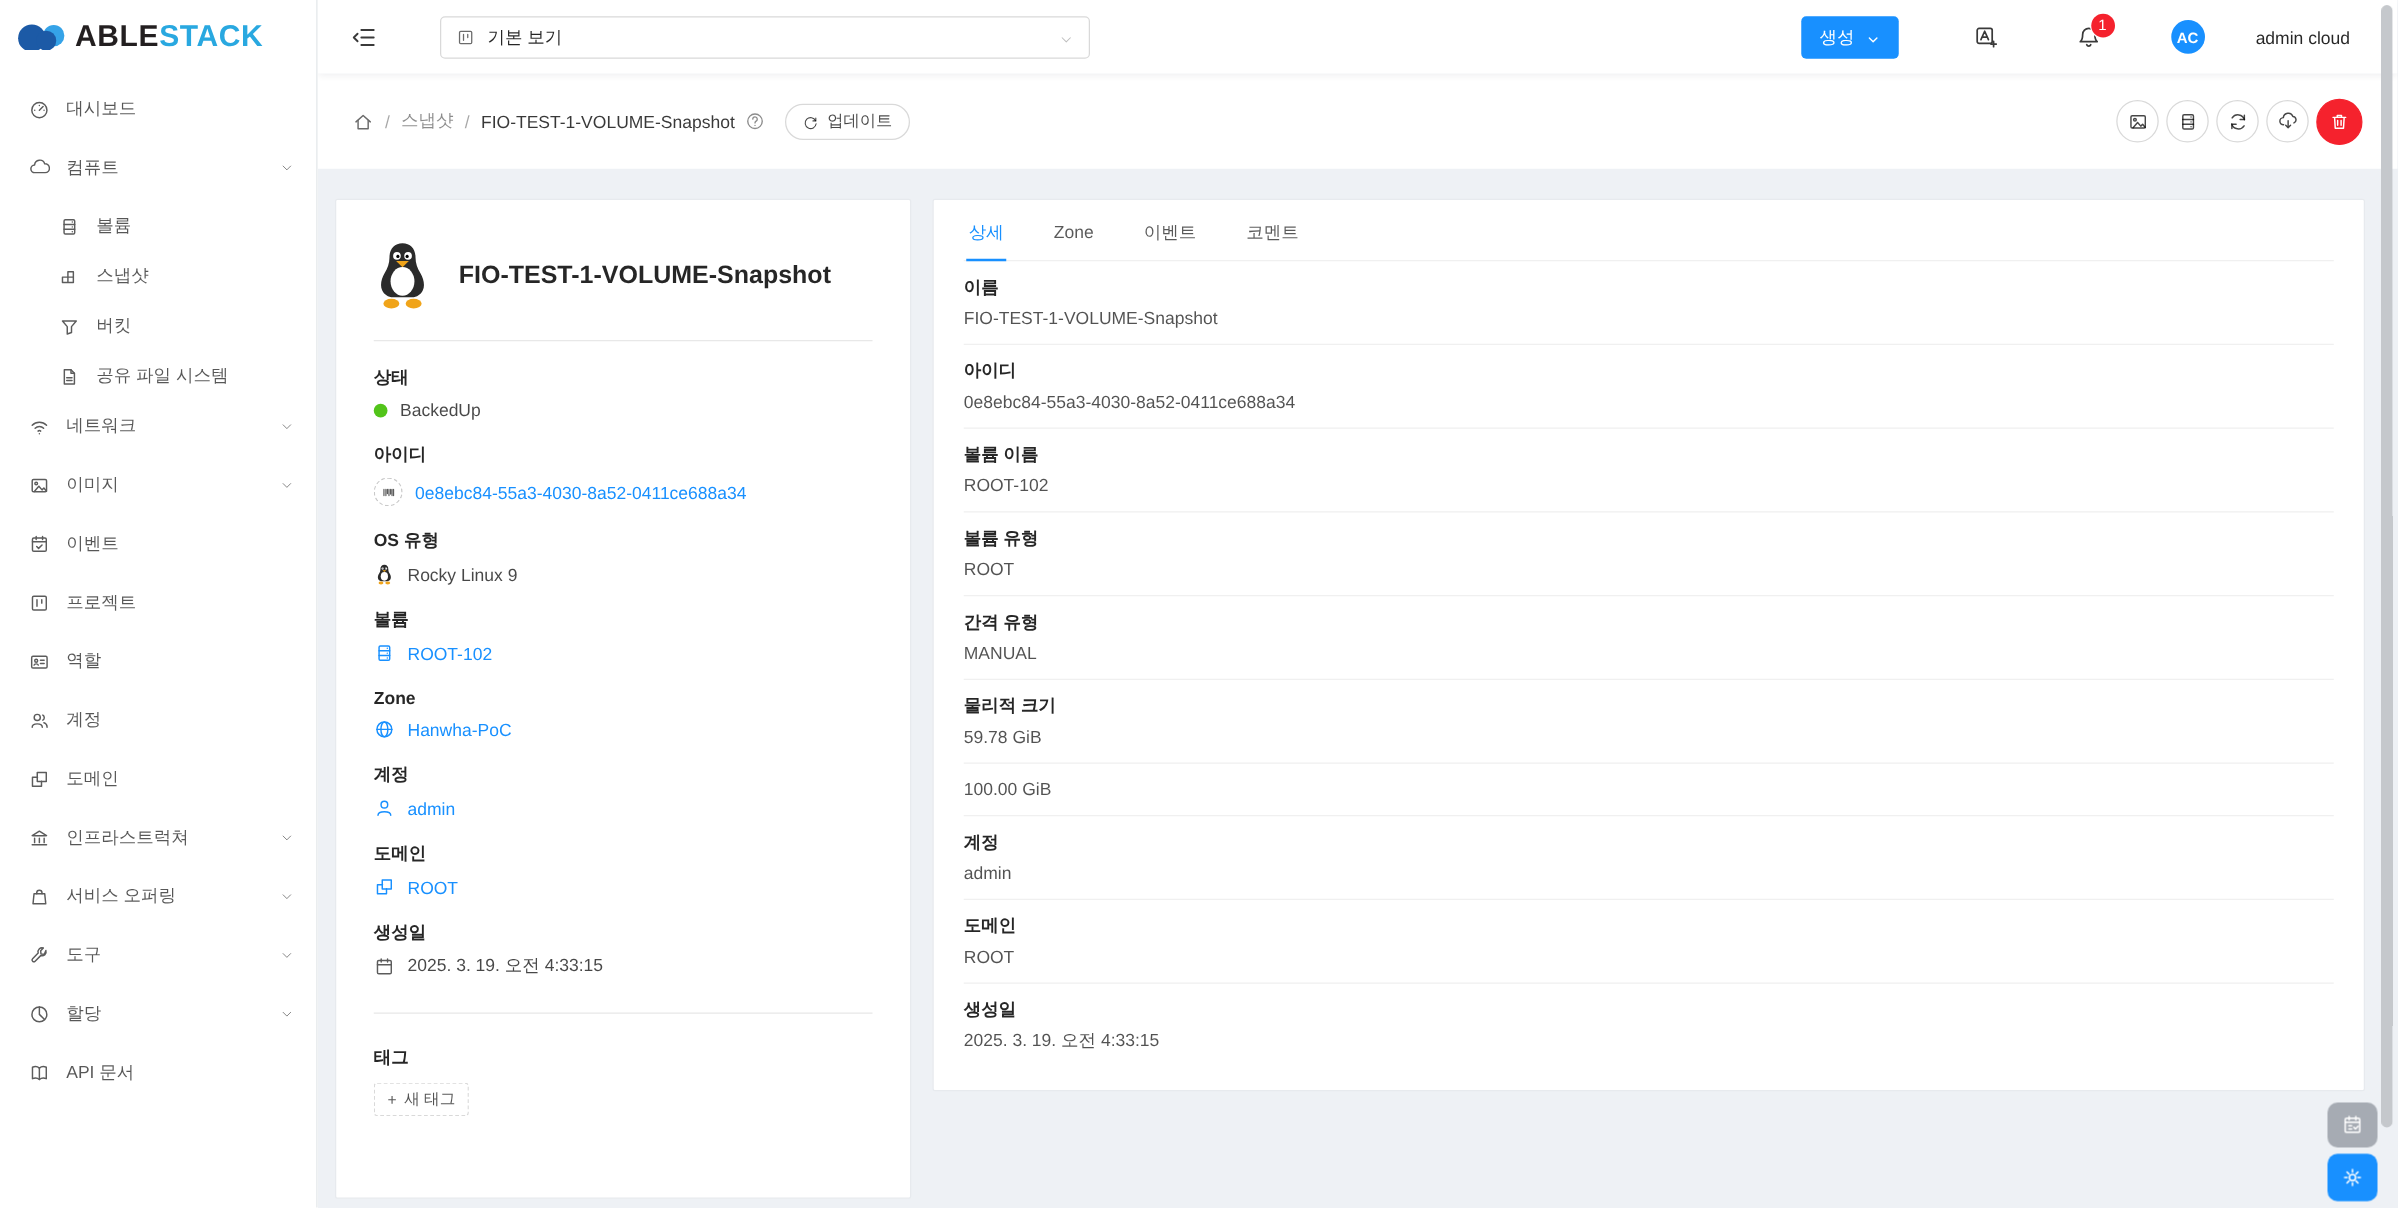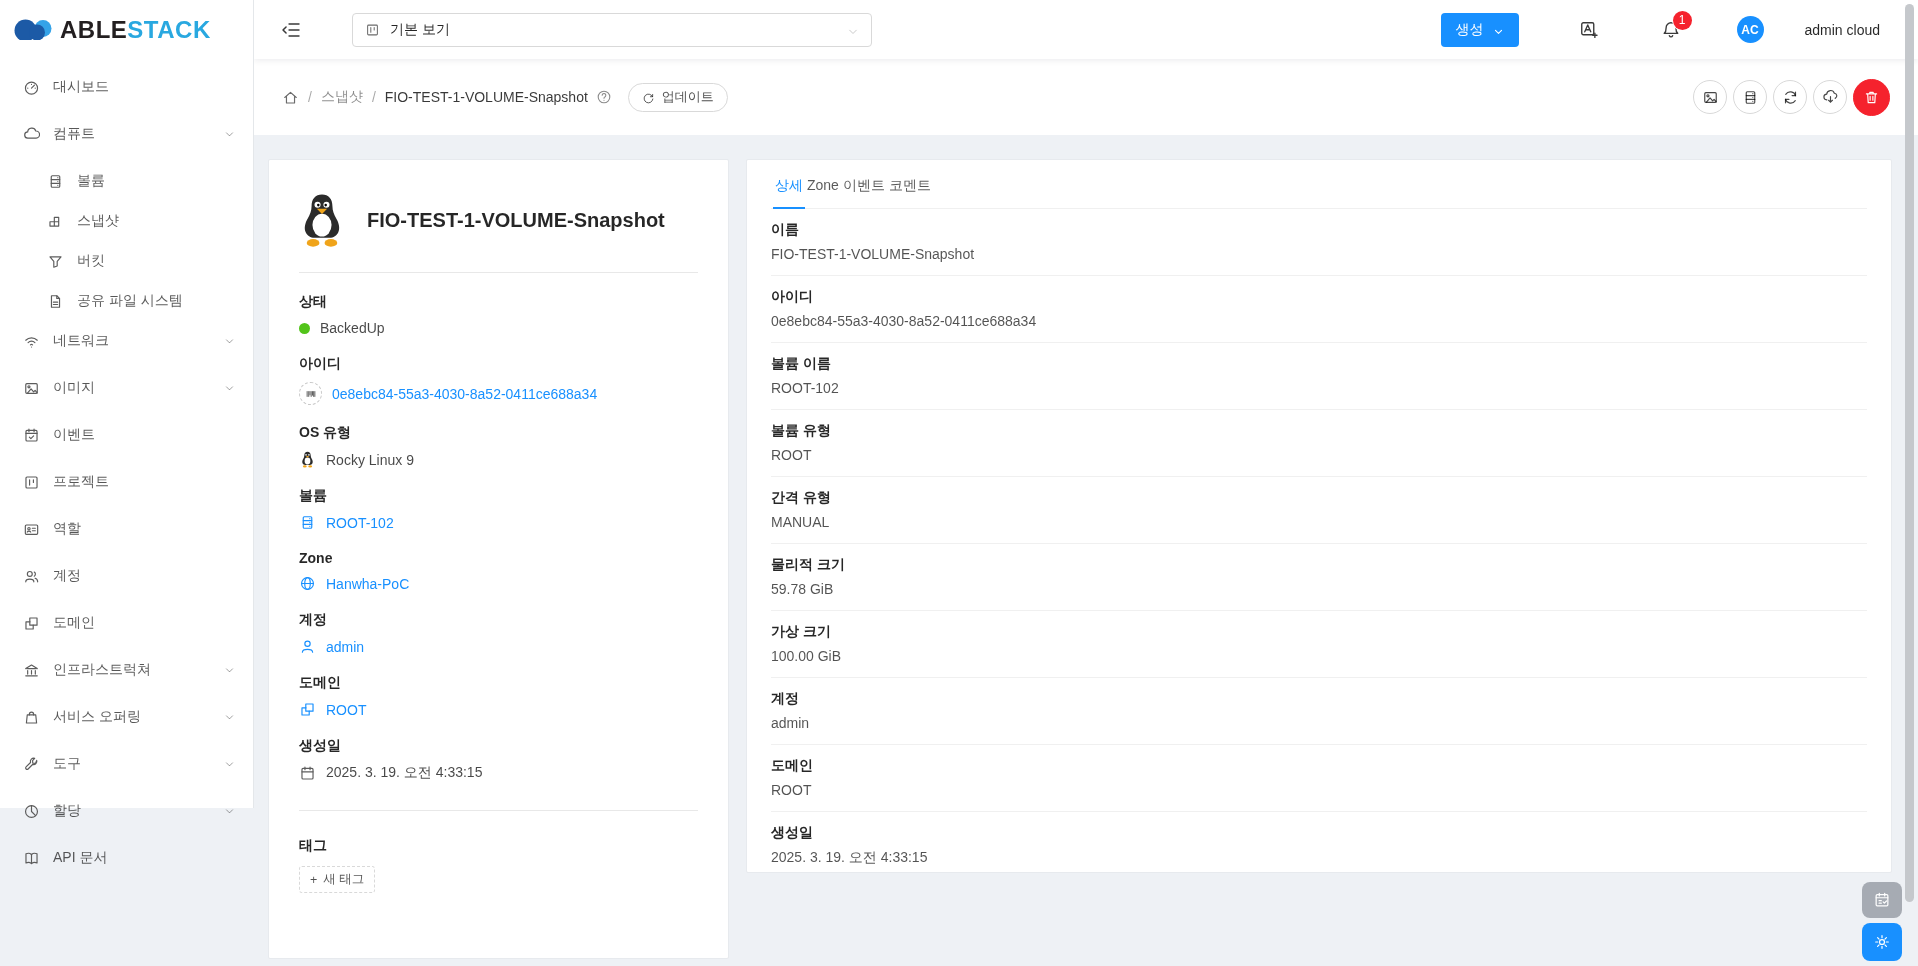--- a/index.html
+++ b/index.html
@@ -4,21 +4,21 @@
 <style>
   * { box-sizing: border-box; }
   html,body { margin:0; padding:0; }
   body {
     width:1918px; height:966px; overflow:hidden;
     font-family:"Liberation Sans", sans-serif;
     font-size:14px; color:rgba(0,0,0,.85);
     background:#eef1f5;
   }
   
-  .sidebar { position:fixed; left:0; top:0; width:254px; height:808px; background:#fff;
+  .sidebar { position:fixed; left:0; top:0; width:254px; height:966px; background:#fff;
              border-right:1px solid #e4e7ea; z-index:6; }
   .logo { height:59px; display:flex; align-items:center; padding-left:12px; }
   .logo-text { font-size:24px; font-weight:800; letter-spacing:.5px; margin-left:4px; }
   .logo-able { color:#231f20; }
   .logo-stack { color:#29a8e0; }
   .nav { padding-top:8px; }
   .nav-item { display:flex; align-items:center; height:40px; padding-left:23px;
               color:rgba(0,0,0,.66); cursor:pointer; position:relative; font-size:14px; }
   .nav-item.parent { margin-bottom:7px; }
   .nav-item.child  { padding-left:47px; margin-bottom:0; }
@@ -83,21 +83,21 @@
   .field-value.link, .field-value.link .ficon-link { color:#1890ff; }
   .dashed-wrap { width:23px; height:23px; border:1px dashed #c9c9c9; border-radius:50%;
                  display:flex; align-items:center; justify-content:center; color:#5c5c5c; }
   .dashed-wrap svg { width:14px; height:14px; }
   .status-dot { width:11px; height:11px; border-radius:50%; background:#52c41a; }
   .oc-divider { border:none; border-top:1px solid #e8e8e8; margin:28px 0 26px; }
   .tags-label { font-weight:700; margin-bottom:11px; }
   .tag-chip { display:inline-flex; align-items:center; gap:6px; border:1px dashed #d9d9d9; border-radius:3px;
               background:#fff; padding:4px 10px; font-size:12.5px; color:rgba(0,0,0,.68); cursor:pointer; }
   
-  .tabs { display:flex; border-bottom:1px solid #f0f0f0; padding:0 2px; }
+  .tabs { display:flex; gap:36px; border-bottom:1px solid #f0f0f0; padding:0 2px; }
   .tab { padding:15px 2px 13px; color:rgba(0,0,0,.65); cursor:pointer; position:relative; font-size:14px; }
   .tab.active { color:#1890ff; }
   .tab.active::after { content:""; position:absolute; left:0; right:0; bottom:-1px; height:2px; background:#1890ff; }
   .rows { }
   .row { padding:12px 0 13px; border-bottom:1px solid #f0f0f0; }
   .row:last-child { border-bottom:none; }
   .row-label { font-weight:700; margin-bottom:7px; color:rgba(0,0,0,.85); }
   .row-value { color:rgba(0,0,0,.68); }
   
   .fab { position:fixed; right:16px; width:40px; display:flex; align-items:center; justify-content:center;
@@ -609,21 +609,20 @@
           </div>
           <div class="row">
             <div class="row-label">간격 유형</div>
             <div class="row-value">MANUAL</div>
           </div>
           <div class="row">
             <div class="row-label">물리적 크기</div>
             <div class="row-value">59.78 GiB</div>
           </div>
           <div class="row">
-            <div class="row-label">가상 크기</div>
             <div class="row-value">100.00 GiB</div>
           </div>
           <div class="row">
             <div class="row-label">계정</div>
             <div class="row-value">admin</div>
           </div>
           <div class="row">
             <div class="row-label">도메인</div>
             <div class="row-value">ROOT</div>
           </div>

